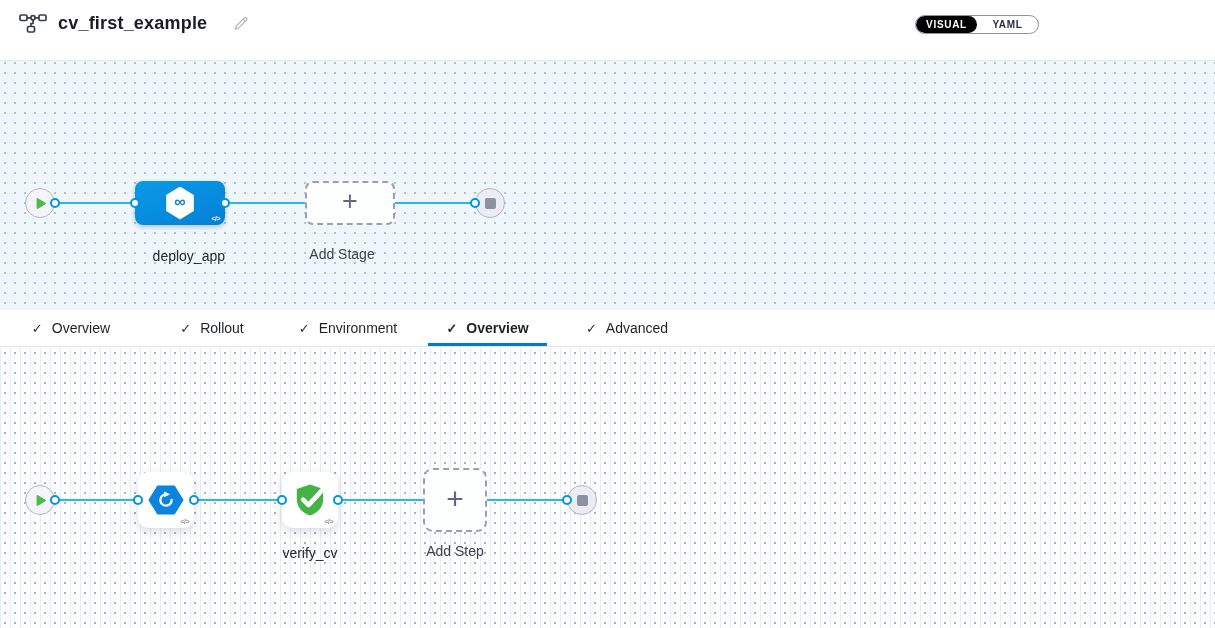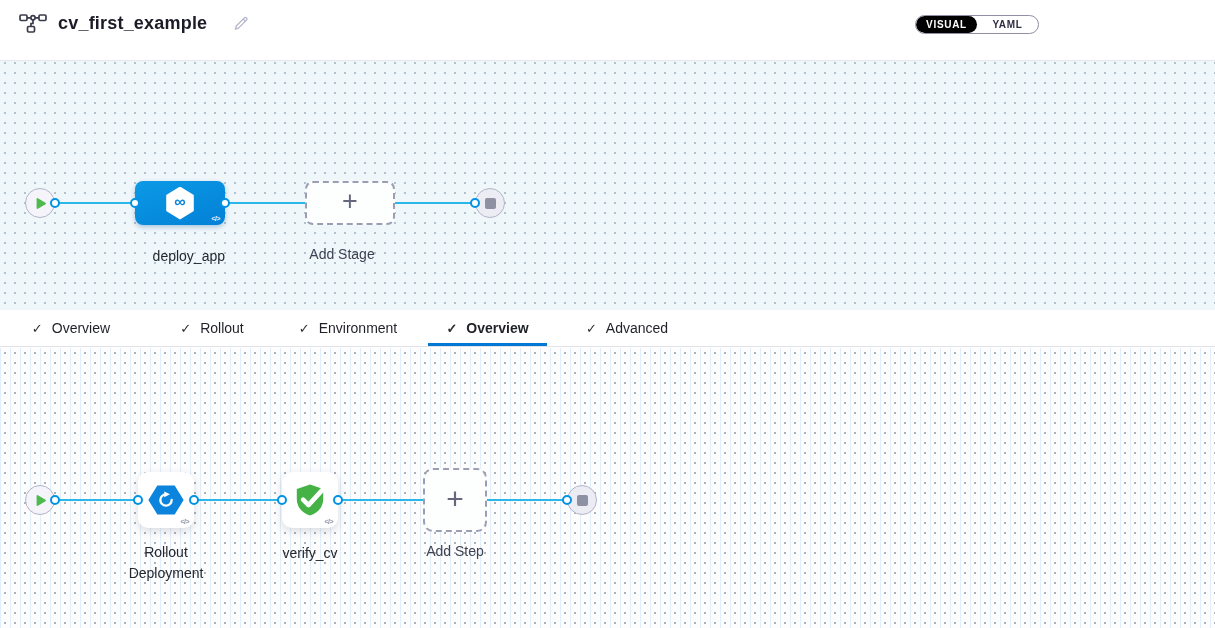--- a/index.html
+++ b/index.html
@@ -231,21 +231,20 @@
     <span class="rollout-hex">
       <svg width="20" height="20" viewBox="0 0 24 24">
         <path d="M12 5.2 a6.8 6.8 0 1 0 6.8 6.8" fill="none" stroke="#fff" stroke-width="2.8" stroke-linecap="round"></path>
         <path d="M9.9 1.9 L16.8 5.2 L9.9 8.7 Z" fill="#fff"></path>
       </svg>
     </span>
     <span class="code-badge on-white">&lt;/&gt;</span>
   </div>
   <div class="port" style="left:133px; top:147px;"></div>
   <div class="port" style="left:189px; top:147px;"></div>
-  <div class="node-label" style="left:116px; top:194px;">Rollout Deployment</div>
 
   <div class="step-card" style="left:282px; top:124px;">
     <span style="line-height:0;">
       <svg width="36" height="36" viewBox="0 0 24 24" style="overflow:visible;">
         <path d="M12 1.6 L20.8 4.6 V11.3 C20.8 16.8 17.2 20.6 12 22.4 C6.8 20.6 3.2 16.8 3.2 11.3 V4.6 Z" fill="#44b244"></path>
         <path d="M7.4 11.8 L11 15.4 L20.9 4.6" stroke="#fff" stroke-width="3.1" fill="none" stroke-linecap="round" stroke-linejoin="round"></path>
       </svg>
     </span>
     <span class="code-badge on-white">&lt;/&gt;</span>
   </div>

